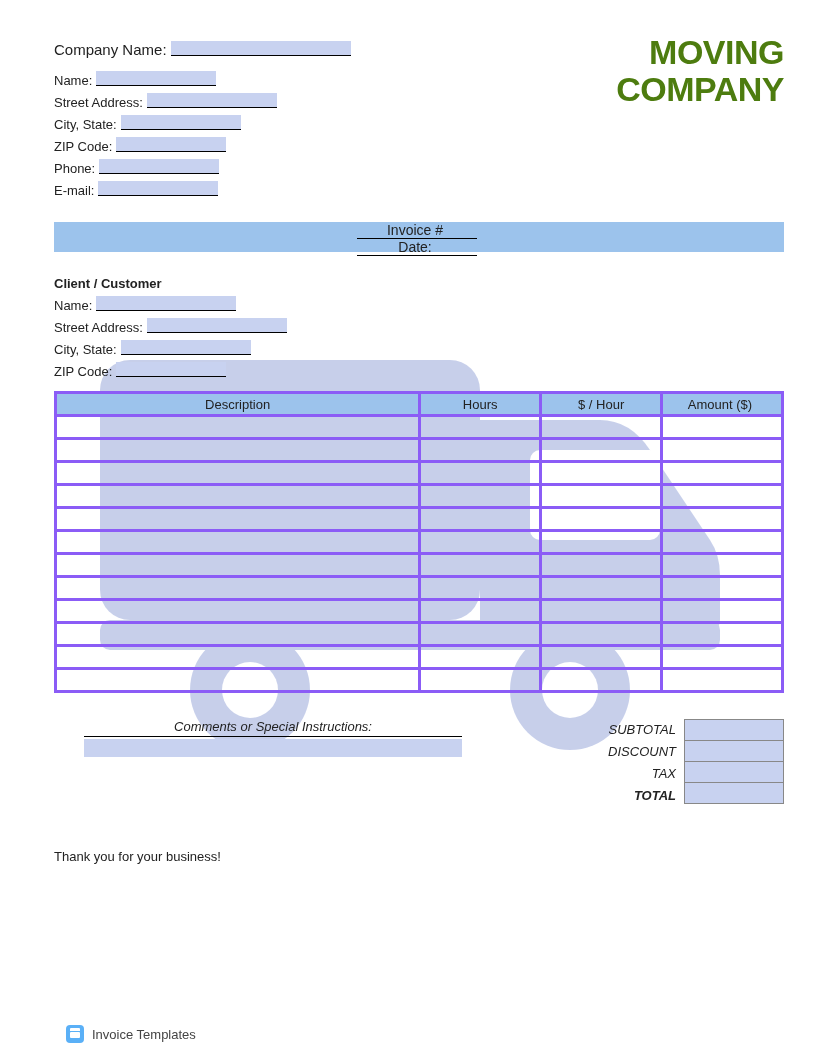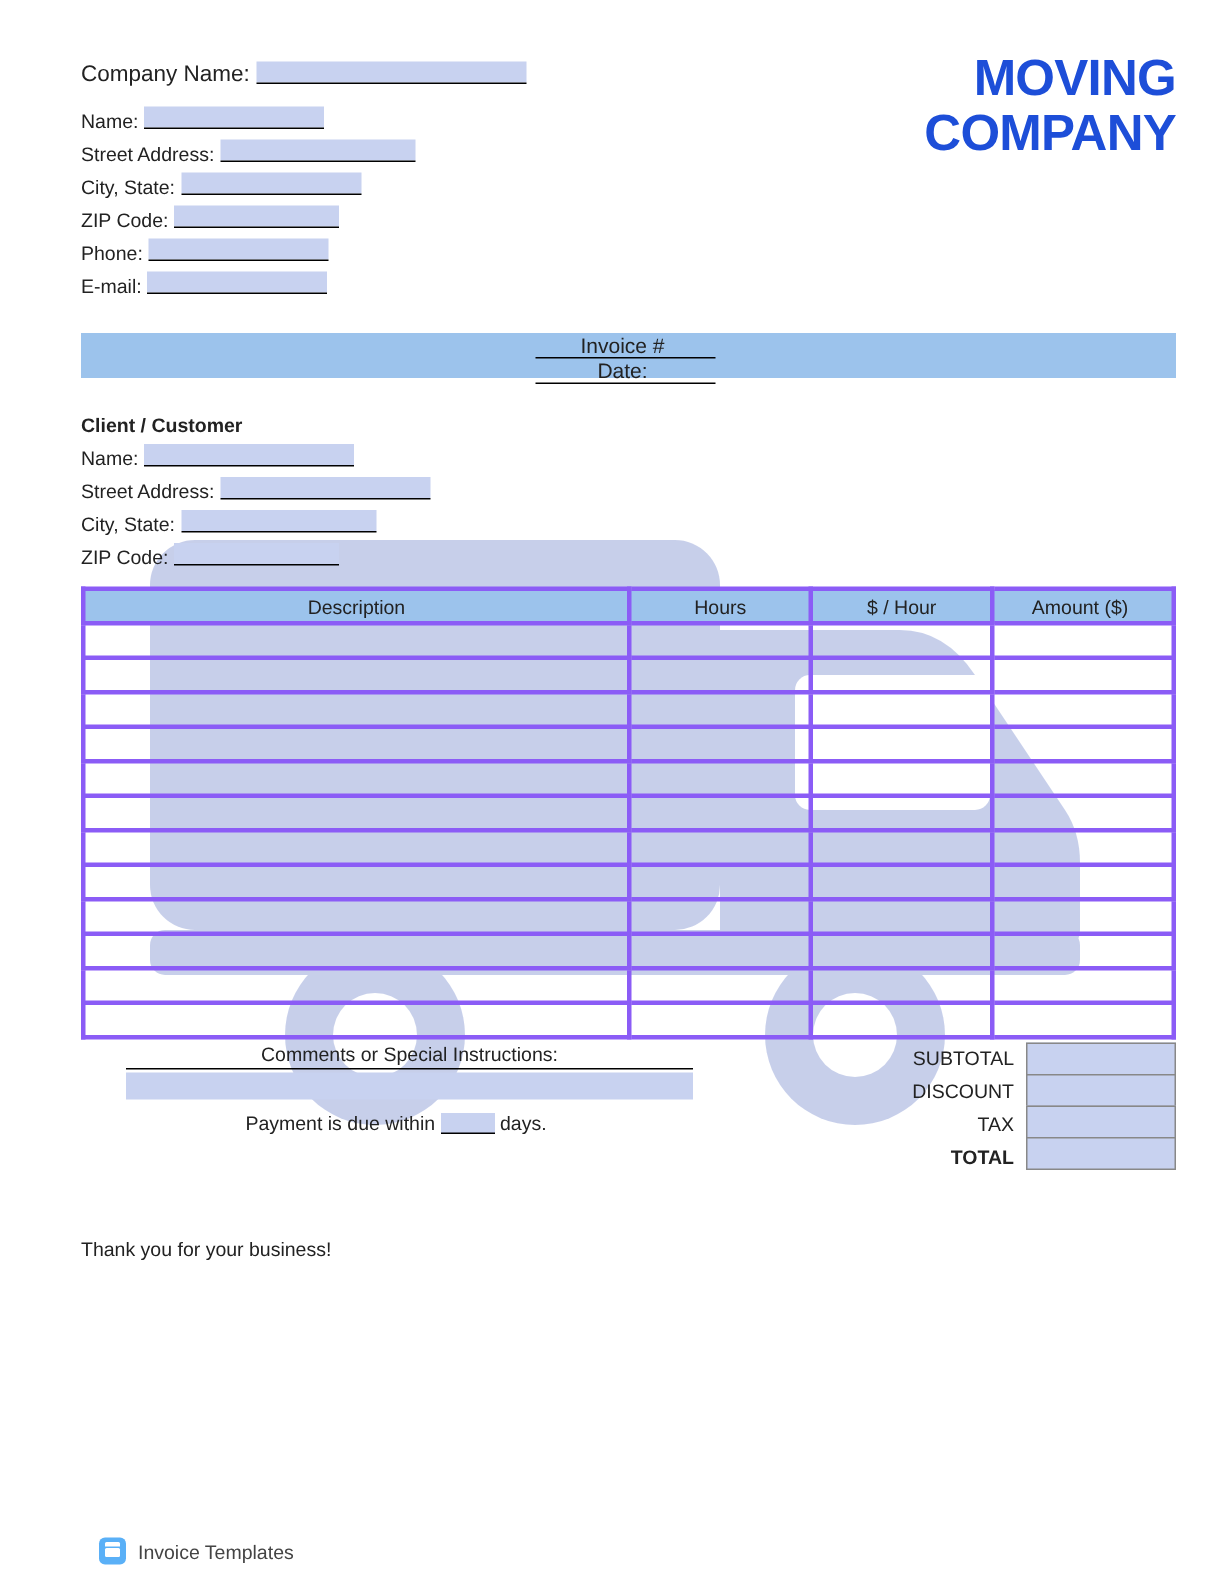--- a/index.html
+++ b/index.html
@@ -26,21 +26,21 @@
     opacity: 0.28;
   }
   .content { position: relative; z-index: 1; }
 
   
   .hdr { display: flex; justify-content: space-between; align-items: flex-start; }
   .company-block { flex: 1; }
   .title-block {
     text-align: right;
     font-family: Arial, Helvetica, sans-serif;
-    color: #1d4ed8;
+    color: #4d7c0f;
     font-weight: 700;
     font-size: 34px;
     line-height: 1.1;
     letter-spacing: -0.5px;
   }
   .row-line { display: flex; align-items: flex-end; margin-bottom: 2px; height: 20px; }
   .row-line .lbl { padding-right: 4px; white-space: nowrap; font-weight: 400; }
   .row-line .lbl.norm { font-weight: 400; }
   .field {
     position: relative;
@@ -99,21 +99,21 @@
     font-weight: 400;
     text-align: center;
   }
   table.items th:nth-child(1){ text-align:center; }
   table.items th:nth-child(4){ padding-right:10px;}
   table.items td { background: transparent; }
   .col-desc { width: 50%; }
   .col-h, .col-r, .col-a { width: 16.6%; }
 
   
-  .bottom { display:flex; margin-top:2px; font-size:13px;}
+  .bottom { display:flex; margin-top:26px; font-size:13px;font-style:italic;}
   .left-bottom { flex:1; padding-right:40px;}
   .comments-label { text-align:center; border-bottom:1px solid #000; padding-bottom:2px; margin:0 12px 0 30px; font-size:13px;}
   .comments-area { background:#c8d2f0; height:18px; margin:2px 12px 8px 30px;}
   .payment { text-align:center; margin-top:6px; }
   .payment .sm { display:inline-block; background:#c8d2f0; border-bottom:1px solid #000; width:36px; height:14px; vertical-align:bottom; }
 
   .totals { width: 270px; display:flex; }
   .tot-labels { flex:1; text-align:right; padding-right:8px; }
   .tot-labels div { height:22px; line-height:22px; }
   .tot-labels .bold { font-weight:700; }
@@ -304,25 +304,20 @@
             <td></td>
             <td></td>
           </tr>
         </tbody>
     </table>
 
     <div class="bottom">
       <div class="left-bottom">
         <div class="comments-label">Comments or Special Instructions:</div>
         <div class="comments-area"></div>
-        <div class="payment">
-          <span>Payment is due within</span>
-          <span class="sm"></span>
-          <span>days.</span>
-        </div>
       </div>
       <div class="totals">
         <div class="tot-labels">
           <div>SUBTOTAL</div>
           <div>DISCOUNT</div>
           <div>TAX</div>
           <div class="bold">TOTAL</div>
         </div>
         <div class="tot-boxes">
           <div></div>

